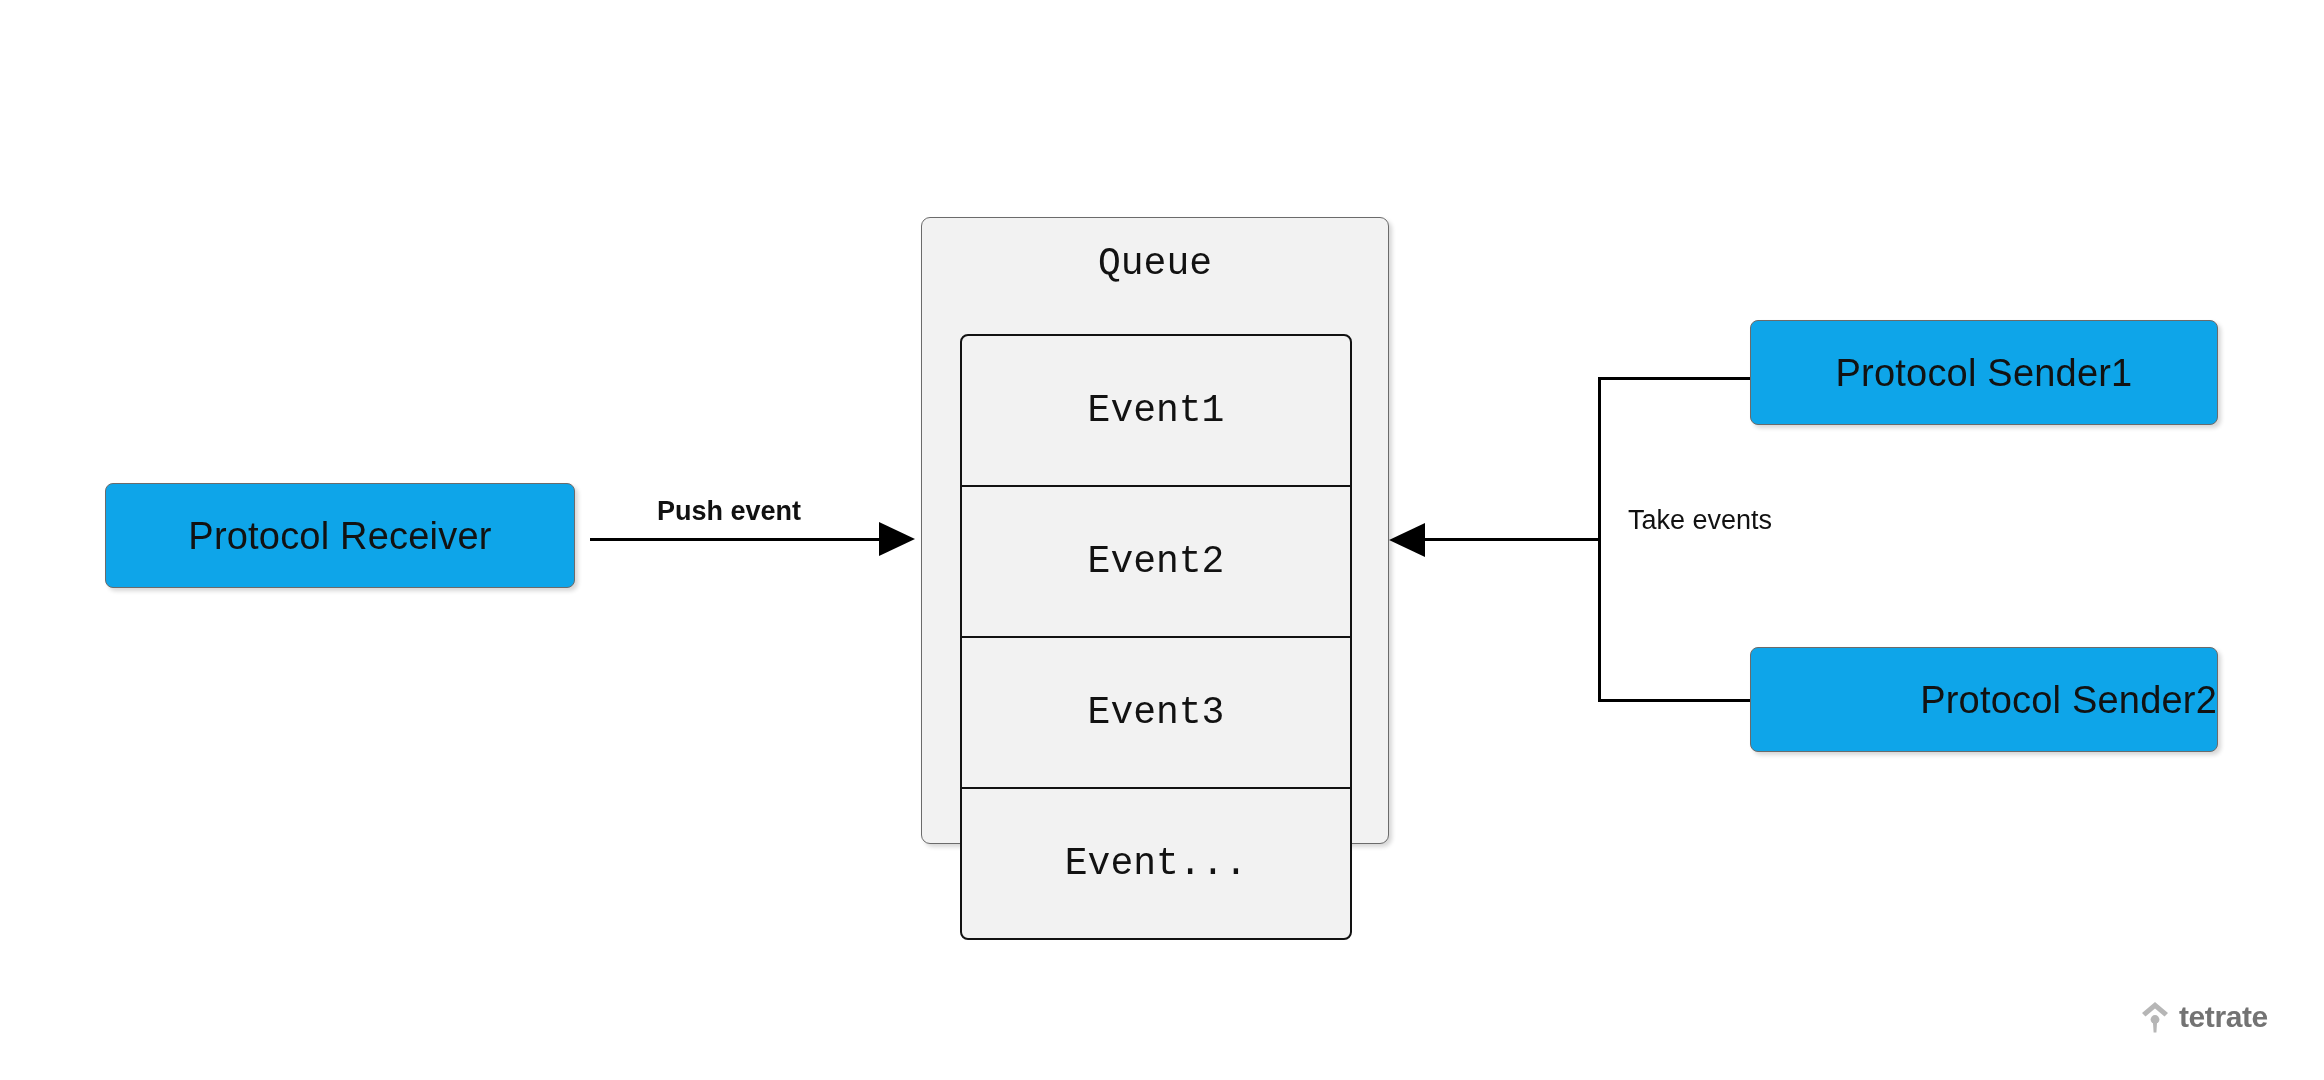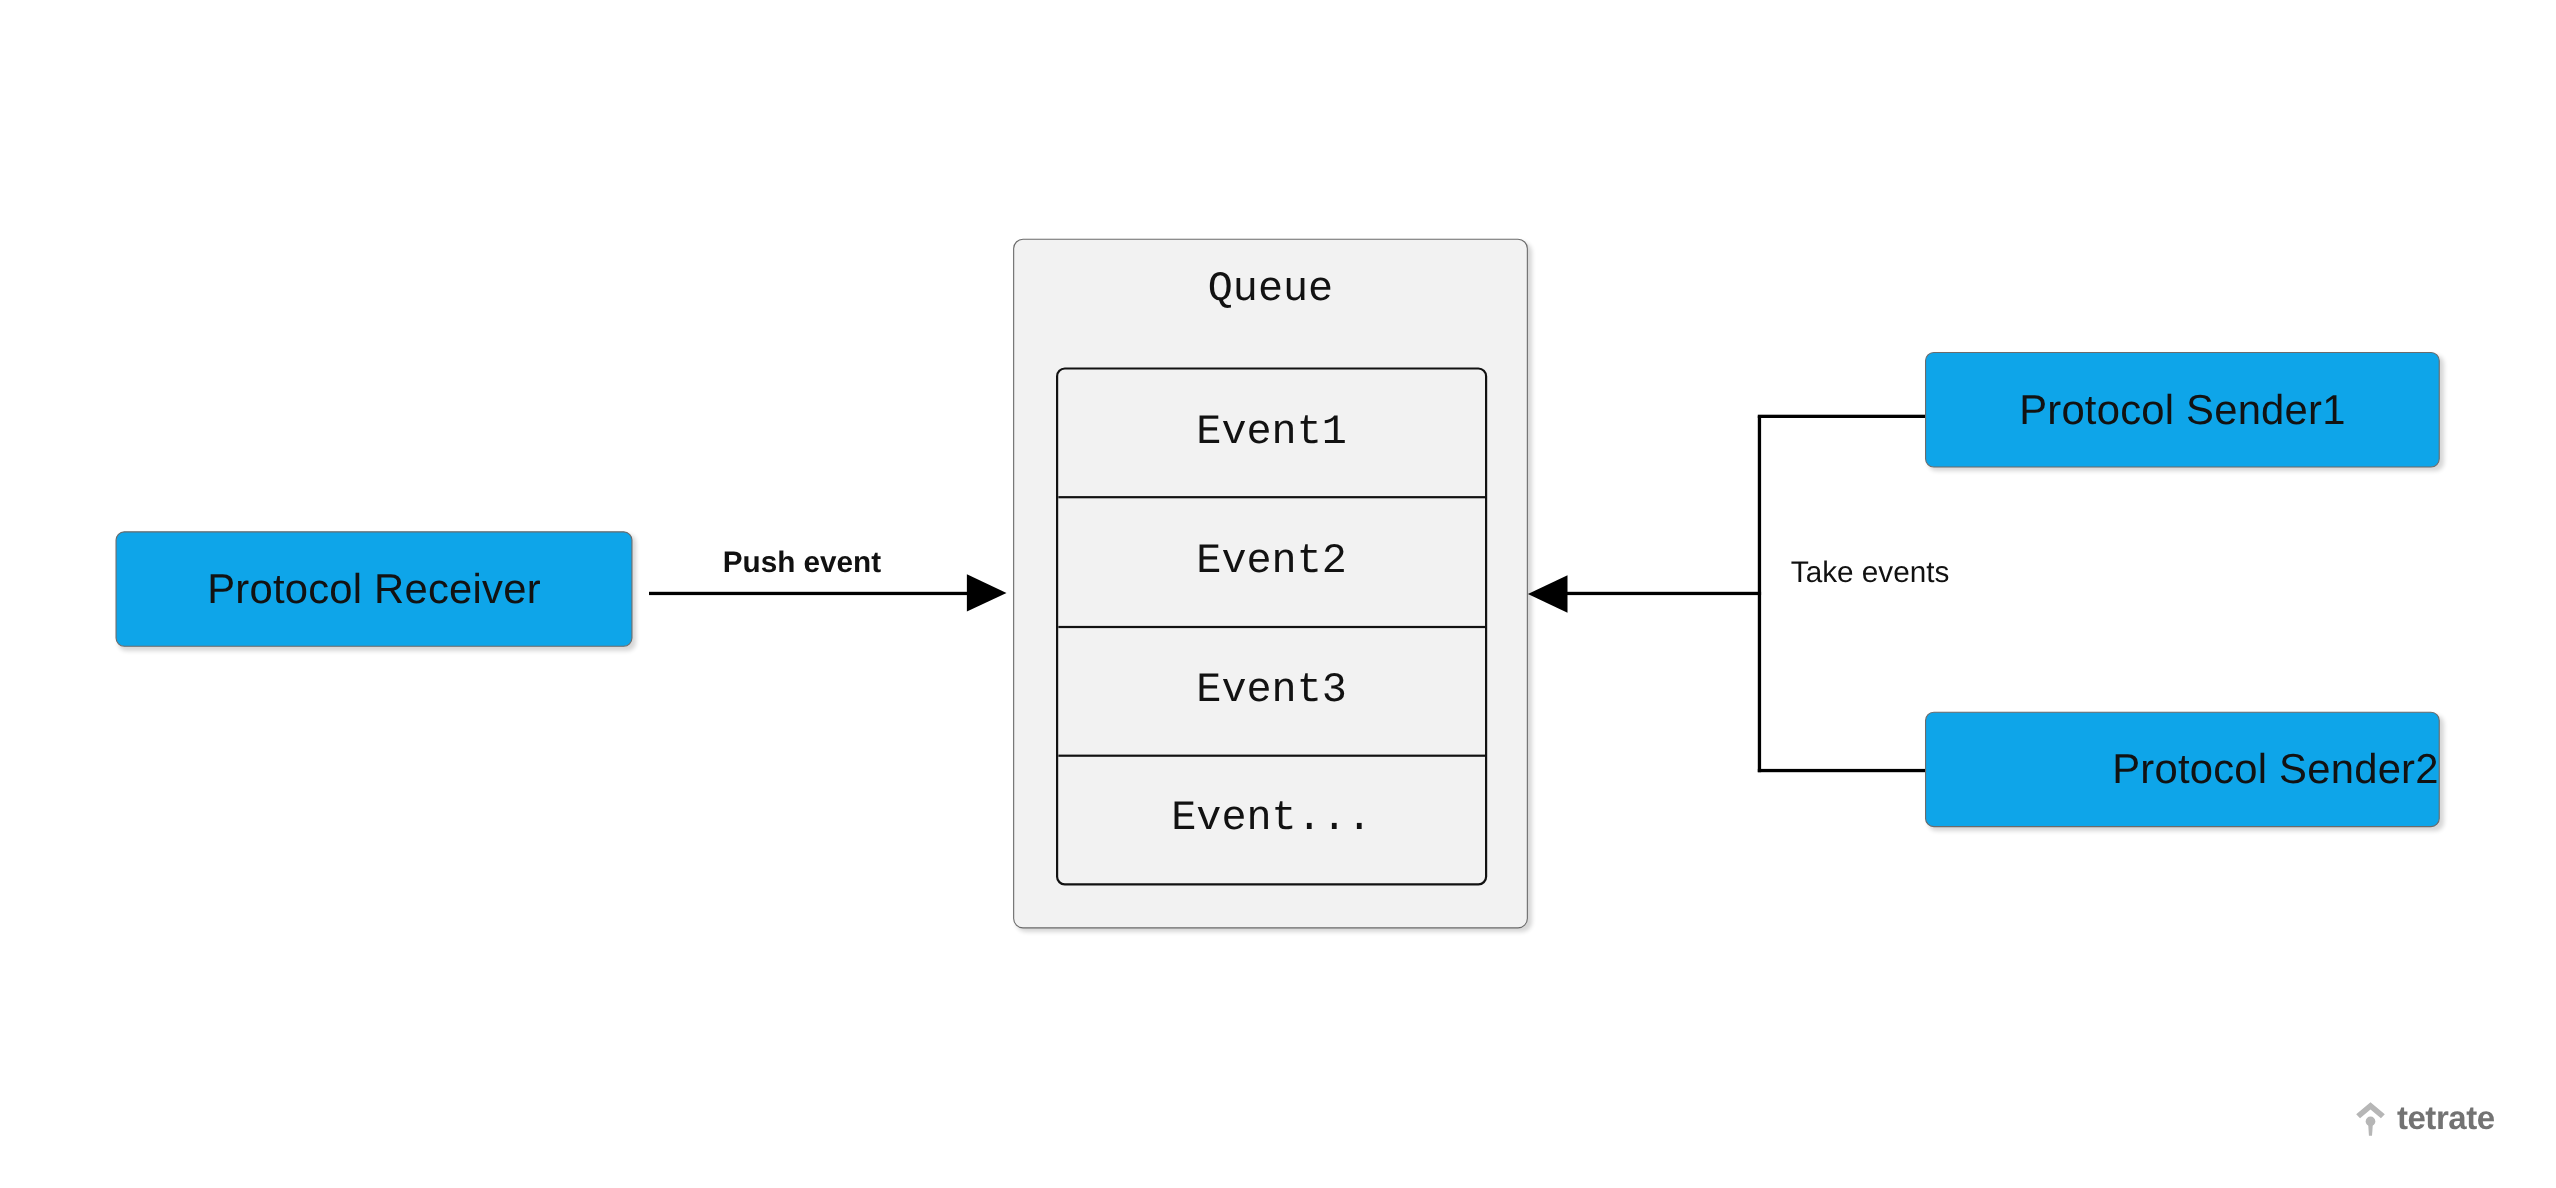--- a/index.html
+++ b/index.html
@@ -62,21 +62,21 @@
     text-align: center;
     font-size: 38px;
     line-height: 1;
     color: #121212;
   }
   #event-list {
     position: absolute;
     left: 38px;
     top: 116px;
     width: 392px;
-    height: 471px;
+    height: 606px;
     box-sizing: border-box;
     background: #f2f2f2;
     border: 2px solid #121212;
     border-radius: 8px;
     overflow: hidden;
     display: flex;
     flex-direction: column;
   }
   .event-row {
     flex: 1 1 0;

